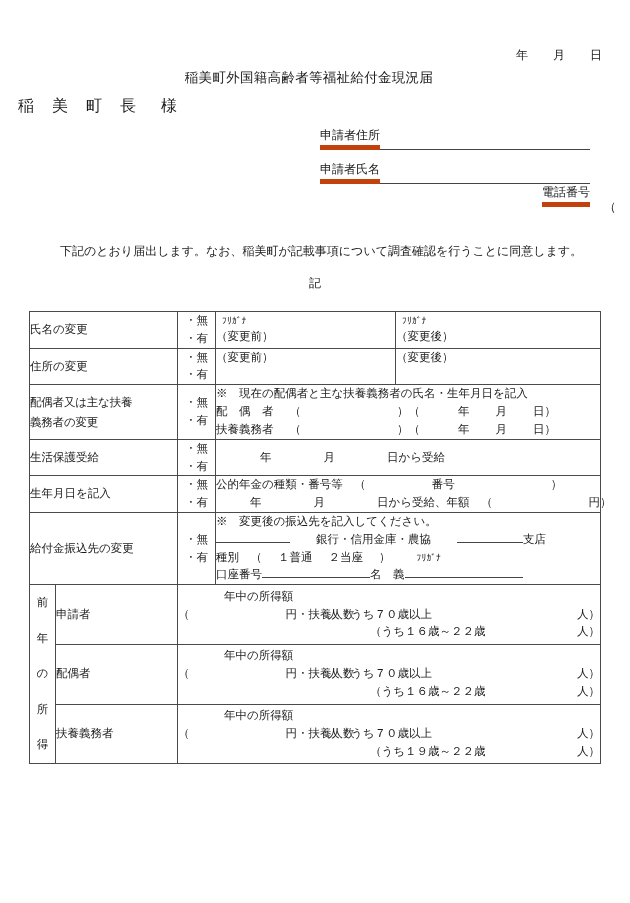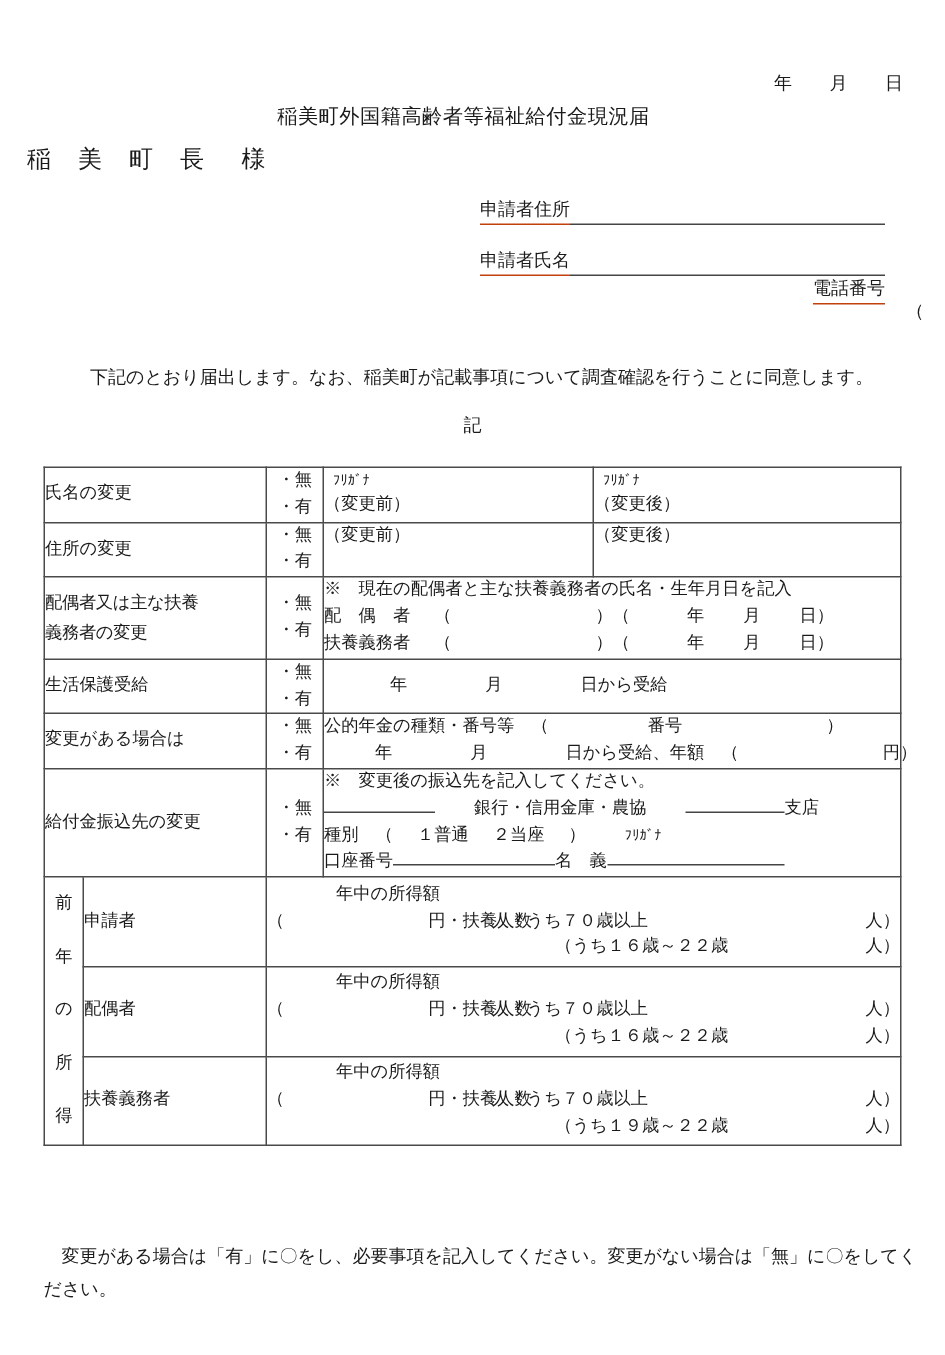--- a/index.html
+++ b/index.html
@@ -74,21 +74,21 @@
     width: 270px;
   }
   .app-row {
     display: flex;
     align-items: flex-end;
     height: 34px;
     white-space: nowrap;
   }
   .app-label {
     font-size: 12px;
-    border-bottom: 1px solid #c2410c;
+    border-bottom: 5px solid #c2410c;
     padding-bottom: 1px;
     flex: 0 0 auto;
   }
   .app-rule {
     flex: 1 1 auto;
     border-bottom: 1px solid #444;
     height: 100%;
   }
   .tel-row { position: relative; flex-direction: column; }
   .tel-mid {
@@ -332,21 +332,21 @@
         <span>・有</span>
       </td>
       <td colspan="2" class="cell-pad">
         <div class="nowrap" style="padding-left:44px">
           <span>年</span><span class="sp5"></span><span>月</span><span class="sp5"></span><span>日から受給</span>
         </div>
       </td>
     </tr>
 
     <tr>
-      <td colspan="2" class="item-label">変更がある場合は</td>
+      <td colspan="2" class="item-label">生年月日を記入</td>
       <td class="yn">
         <span>・無</span><br>
         <span>・有</span>
       </td>
       <td colspan="2" class="cell-pad">
         <div class="nowrap">
           <span>公的年金の種類・番号等　（</span><span class="sp6"></span><span>番号</span><span class="sp8"></span><span>）</span>
         </div>
         <div class="nowrap" style="padding-left:34px">
           <span>年</span><span class="sp5"></span><span>月</span><span class="sp5"></span><span>日から受給、年額　（</span><span class="sp8"></span><span>円）</span>
@@ -429,15 +429,14 @@
         <div class="income-sub">
           <span class="a"></span>
           <span class="b">（うち１９歳～２２歳</span>
           <span class="c">人）</span>
         </div>
       </td>
     </tr>
   </tbody>
     </table>
 
-  <div class="note">変更がある場合は「有」に〇をし、必要事項を記入してください。変更がない場合は「無」に〇をしてください。</div>
 
 </div>
 
 </body></html>

